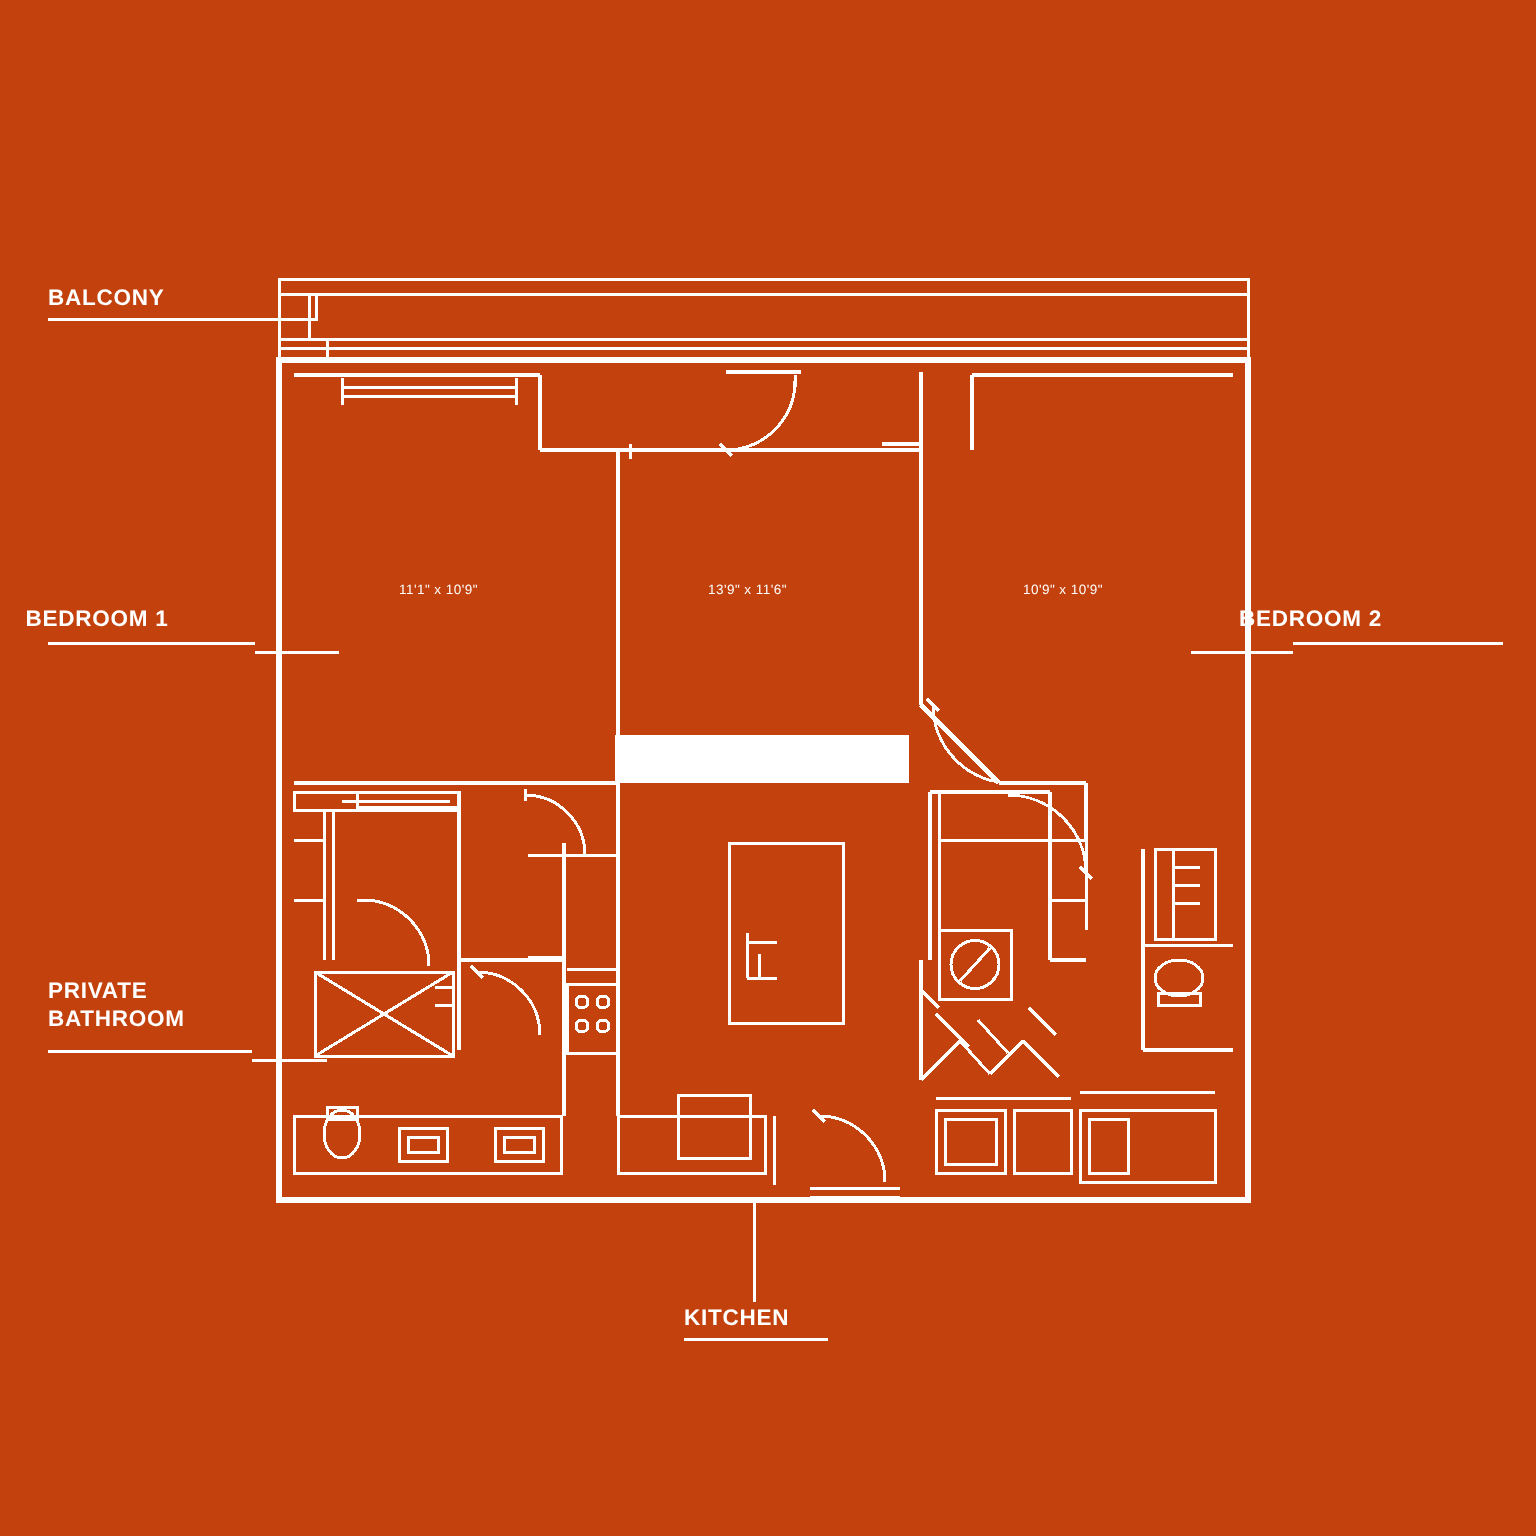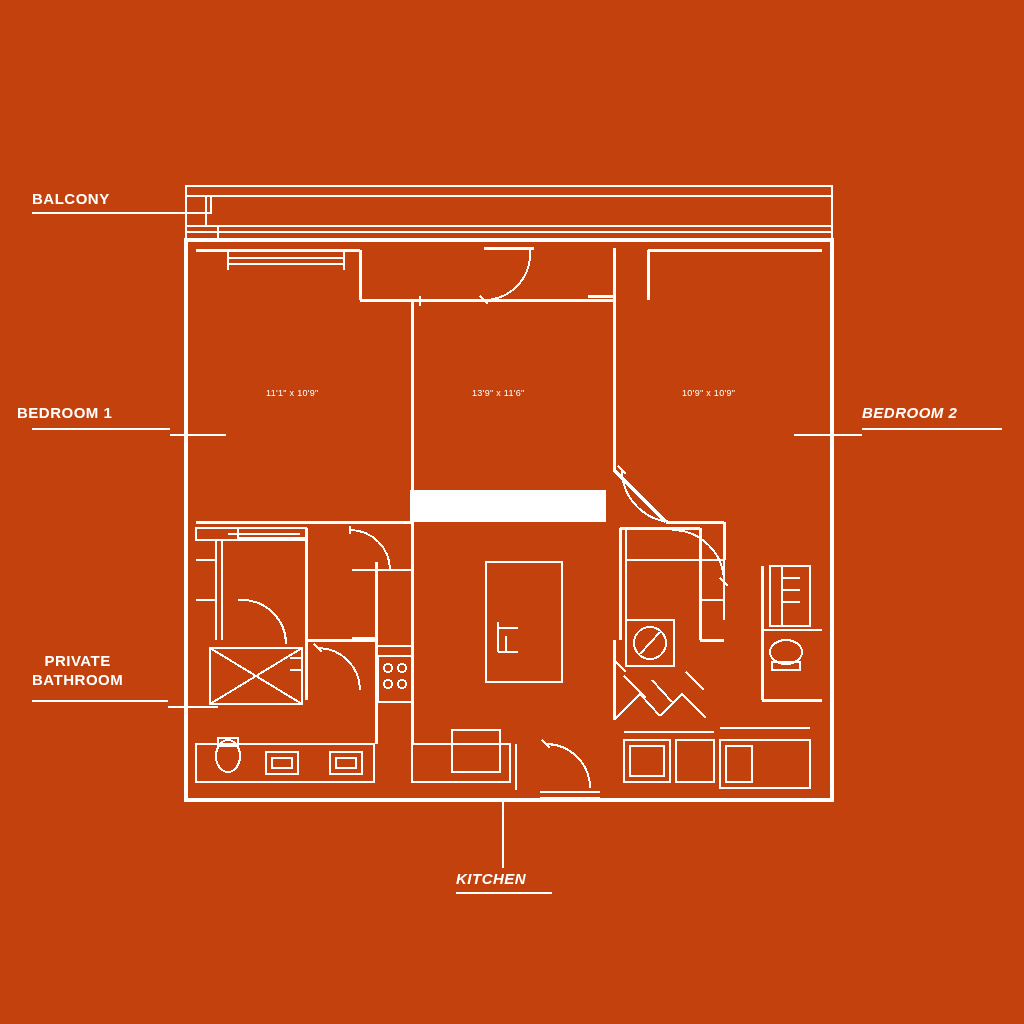--- a/index.html
+++ b/index.html
@@ -217,30 +217,30 @@
 
   <div class="label big" style="left:32px; top:190px;">BALCONY</div>
   <div class="underline-rule" style="left:32px; top:212px; width:118px;"></div>
   <div class="leader" style="left:150px; top:212px; width:62px; height:2px;"></div>
   <div class="leader" style="left:210px; top:196px; width:2px; height:18px;"></div>
 
   <div class="label big" style="left:17px; top:404px;">BEDROOM 1</div>
   <div class="underline-rule" style="left:32px; top:428px; width:138px;"></div>
   <div class="leader" style="left:170px; top:434px; width:56px; height:2px;"></div>
 
-  <div class="label big" style="left:862px; top:404px;font-style:italic;">BEDROOM 2</div>
+  <div class="label big" style="left:826px; top:404px;">BEDROOM 2</div>
   <div class="underline-rule" style="left:862px; top:428px; width:140px;"></div>
   <div class="leader" style="left:794px; top:434px; width:68px; height:2px;"></div>
 
-  <div class="label big" style="left:32px; top:652px;text-align:center;">PRIVATE
+  <div class="label big" style="left:32px; top:652px;">PRIVATE
 BATHROOM</div>
   <div class="underline-rule" style="left:32px; top:700px; width:136px;"></div>
   <div class="leader" style="left:168px; top:706px; width:50px; height:2px;"></div>
 
-  <div class="label big" style="left:456px; top:870px;font-style:italic;">KITCHEN</div>
+  <div class="label big" style="left:456px; top:870px;">KITCHEN</div>
   <div class="underline-rule" style="left:456px; top:892px; width:96px;"></div>
   <div class="leader" style="left:502px; top:800px; width:2px; height:68px;"></div>
 
   <div class="dim" style="left:266px; top:388px;">11'1" x 10'9"</div>
   <div class="dim" style="left:472px; top:388px;">13'9" x 11'6"</div>
   <div class="dim" style="left:682px; top:388px;">10'9" x 10'9"</div>
 
 </div>
 
 </body></html>

